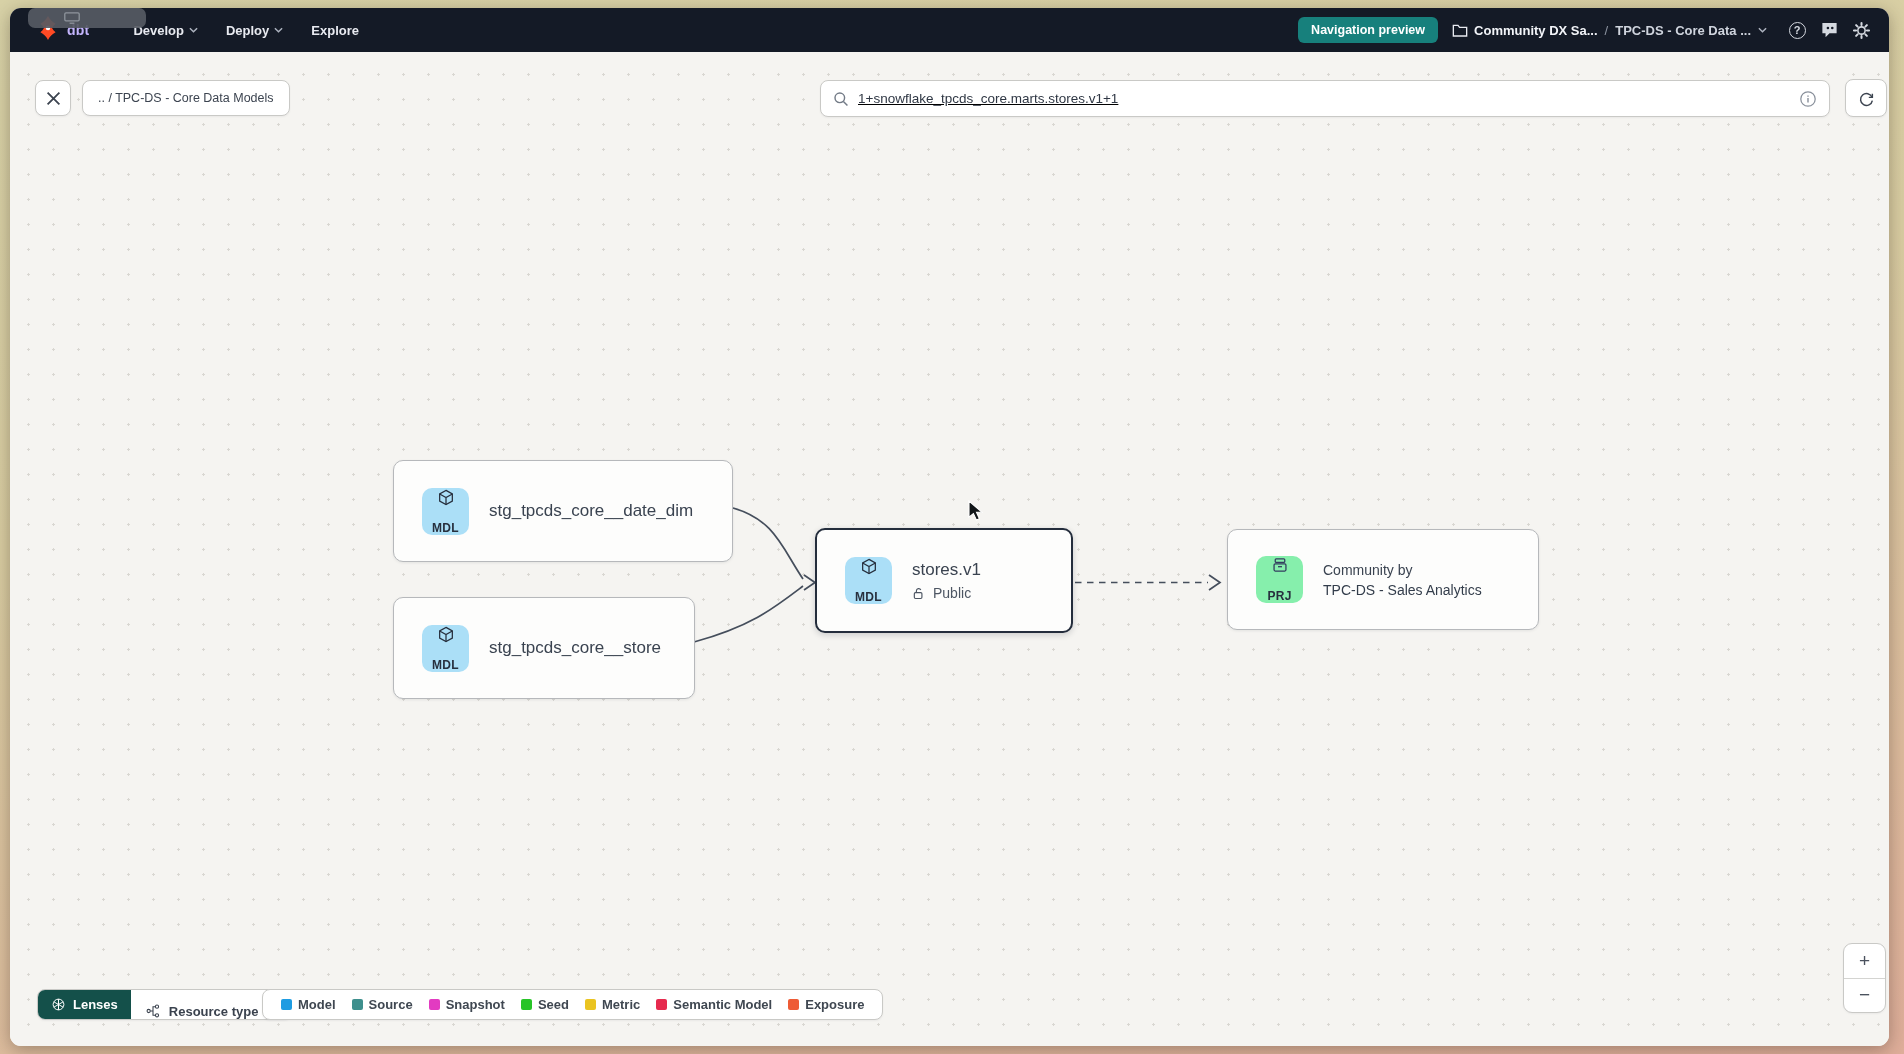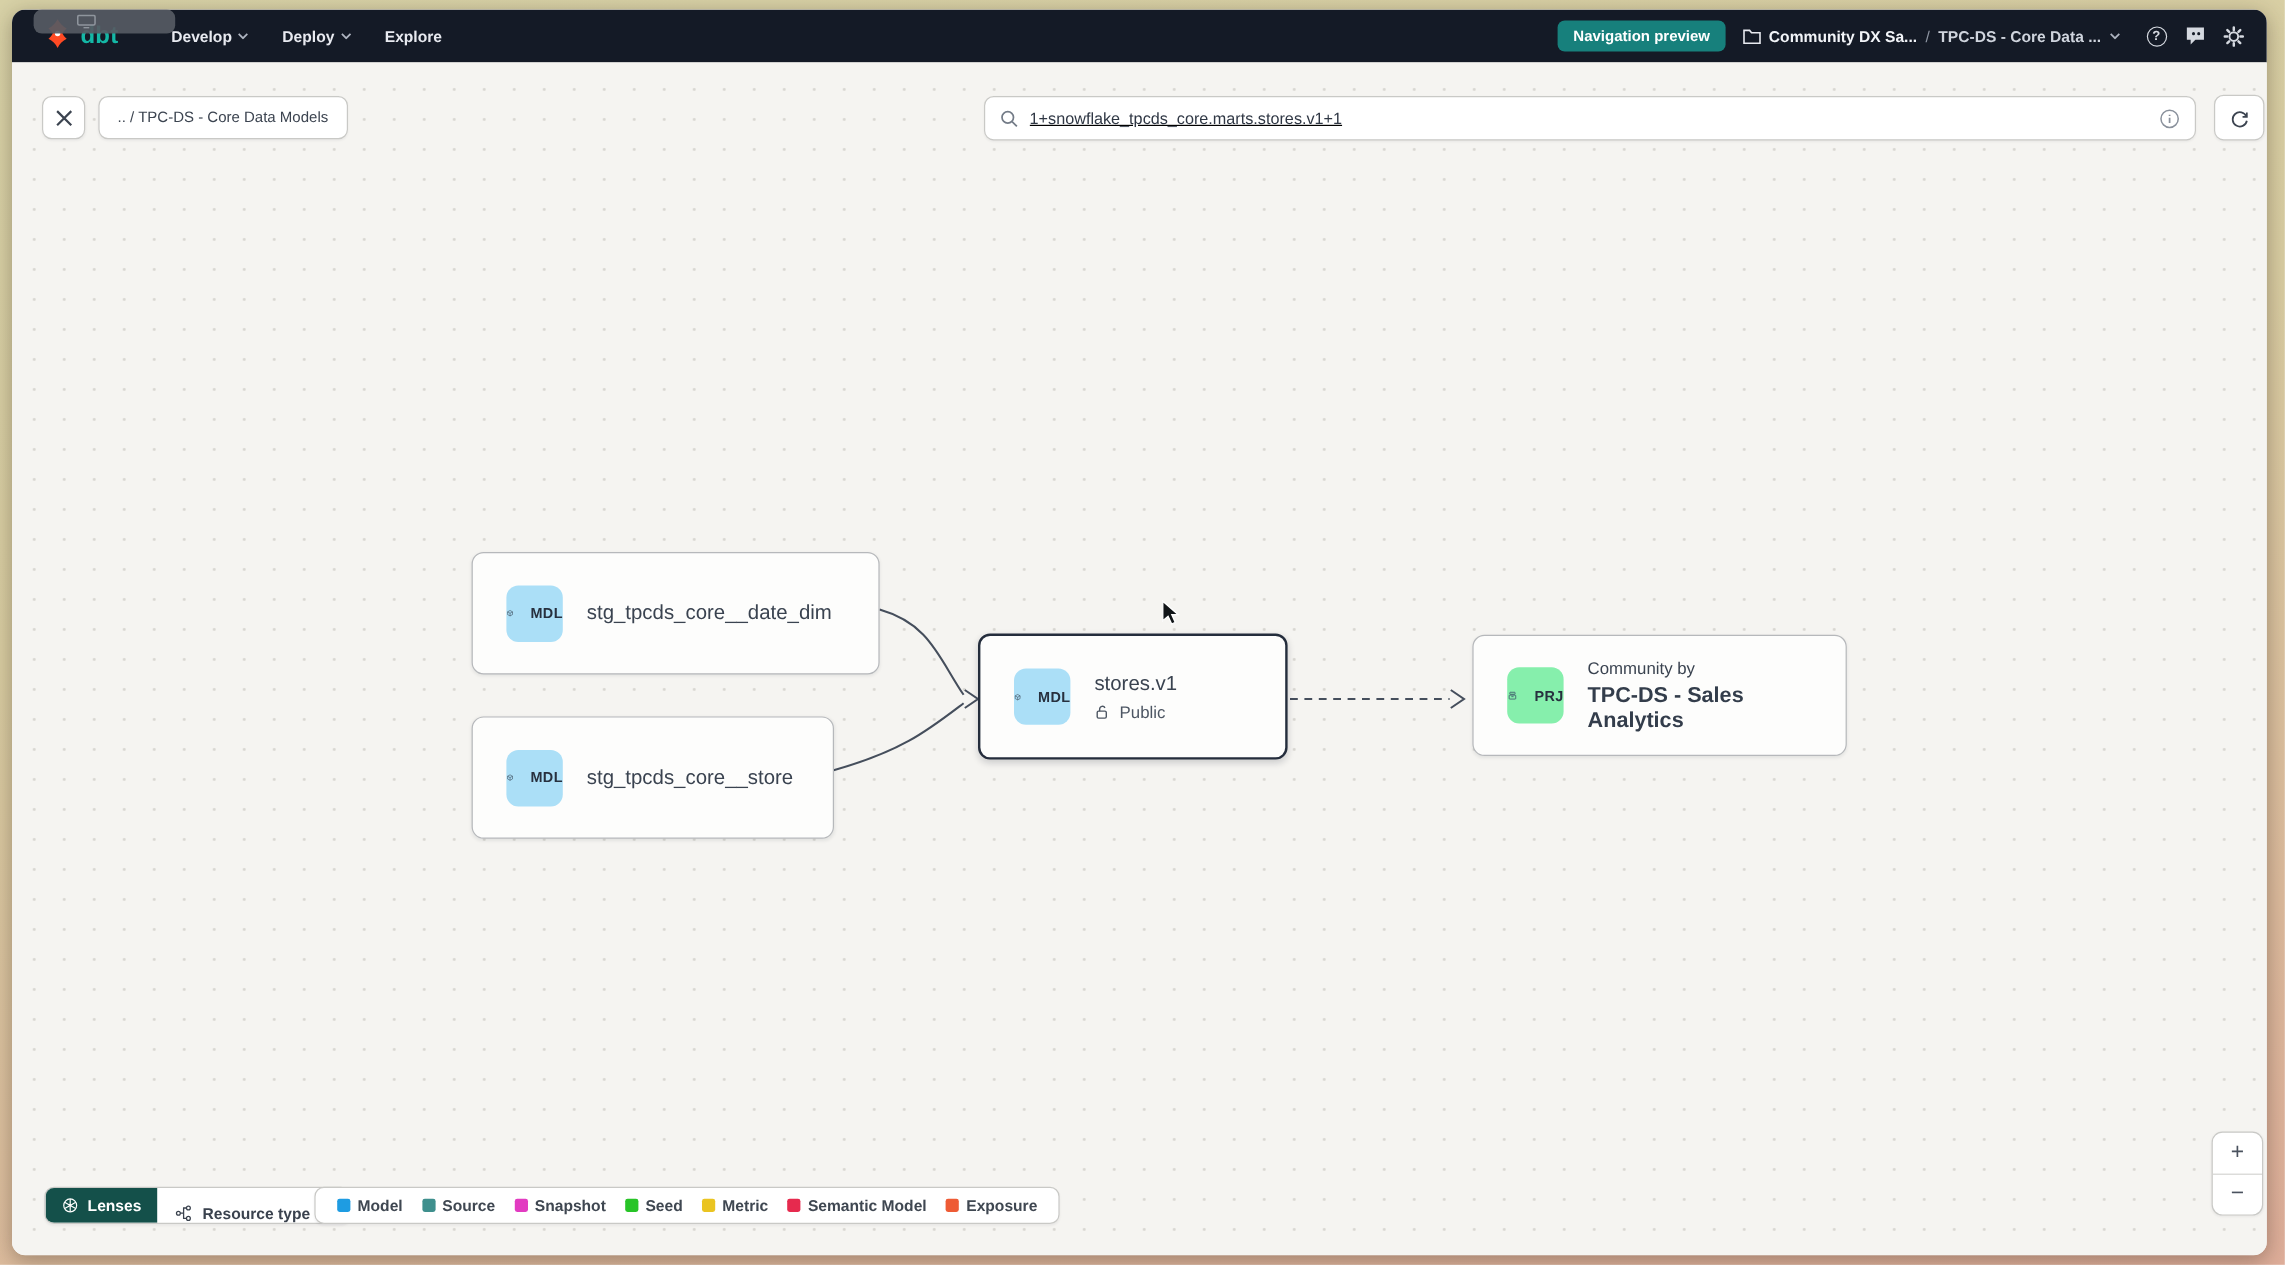--- a/index.html
+++ b/index.html
@@ -9,21 +9,21 @@
 
   .window { position:absolute; left:10px; top:8px; width:1879px; height:1038px;
     border-radius:11px; overflow:hidden; background:#f5f4f1;
     box-shadow:0 4px 18px rgba(40,30,20,.35); }
 
   
   .navbar { position:absolute; left:0; top:0; width:100%; height:44px; background:#141a26;
     display:flex; align-items:center; padding:0 18px 0 25px; }
   .nav-left { display:flex; align-items:center; gap:8px; }
   .logo { display:flex; align-items:center; gap:6px; margin-right:26px; }
-  .logo-text { color:#14b8a6; font-size:20px; font-weight:700; letter-spacing:.2px; }
+  .logo-text { color:#c4b5fd; font-size:14px; font-weight:700; letter-spacing:.2px; }
   .nav-item { display:flex; align-items:center; gap:5px; color:#e8eaf0; font-size:13px;
     font-weight:700; padding:6px 10px; border-radius:6px; cursor:pointer; }
   .nav-chev { width:9px; height:6px; }
   .nav-right { margin-left:auto; display:flex; align-items:center; gap:14px; }
   .preview-badge { background:#17807c; color:#fff; font-size:12.5px; font-weight:700;
     padding:6px 13px; border-radius:6px; }
   .breadcrumb { display:flex; align-items:center; gap:7px; color:#b9bfca; font-size:13px; }
   .crumb-project { color:#f2f4f8; font-weight:700; display:flex; align-items:center; gap:6px; }
   .crumb-sep { color:#8f96a3; }
   .crumb-page { color:#cfd4dd; font-weight:600; }
@@ -59,30 +59,30 @@
   .searchbar input { border:none; outline:none; flex:1; font-size:13.5px; color:#2f3744;
     margin-left:9px; font-family:"Liberation Sans",sans-serif; background:transparent; }
   .search-info { position:absolute; right:12px; top:9px; }
   .refresh-btn { left:1835px; top:71px; width:42px; height:38px; }
 
   
   .node { position:absolute; background:#fdfdfc; border:1px solid #b6b8bb; border-radius:10px;
     display:flex; align-items:center; padding:0 22px 0 28px; gap:20px; cursor:pointer;
     box-shadow:0 1px 3px rgba(16,24,40,.08); }
   .node.selected { border:2px solid #242d3c; box-shadow:0 2px 6px rgba(16,24,40,.18); }
-  .res-badge { width:47px; height:47px; border-radius:10px; display:flex; flex-direction:row;
+  .res-badge { width:47px; height:47px; border-radius:10px; display:flex; flex-direction:column;
     align-items:center; justify-content:center; gap:14px; flex:0 0 auto; }
   .res-badge.mdl { background:#abdff7; }
   .res-badge.prj { background:#86efac; }
   .res-badge .badge-label { font-size:12px; font-weight:700; color:#27303e; letter-spacing:.3px; }
   .node-title { font-size:17px; color:#3a4350; font-weight:500; }
   .node-sub { display:flex; align-items:center; gap:7px; font-size:14px; color:#4d5663;
     margin-top:5px; }
   .node-pre { font-size:14px; color:#3a4350; margin-bottom:4px; }
-  .node-big { font-size:18px; color:#333d4b; font-weight:700; }
+  .node-big { font-size:14px; color:#333d4b; font-weight:400; }
 
   .edges { position:absolute; left:0; top:0; pointer-events:none; }
 
   
   .lens-group { position:absolute; left:27px; top:981px; height:31px; display:flex;
     border:1px solid #c9c9c6; border-radius:8px; overflow:hidden; background:#fff;
     box-shadow:0 1px 2px rgba(16,24,40,.05); }
   .lens-seg { background:#14504a; color:#fff; display:flex; align-items:center; gap:7px;
     padding:0 13px; font-size:13px; font-weight:700; cursor:pointer; }
   .rtype-seg { display:flex; align-items:flex-end; gap:8px; padding:0 14px; font-size:13px;

